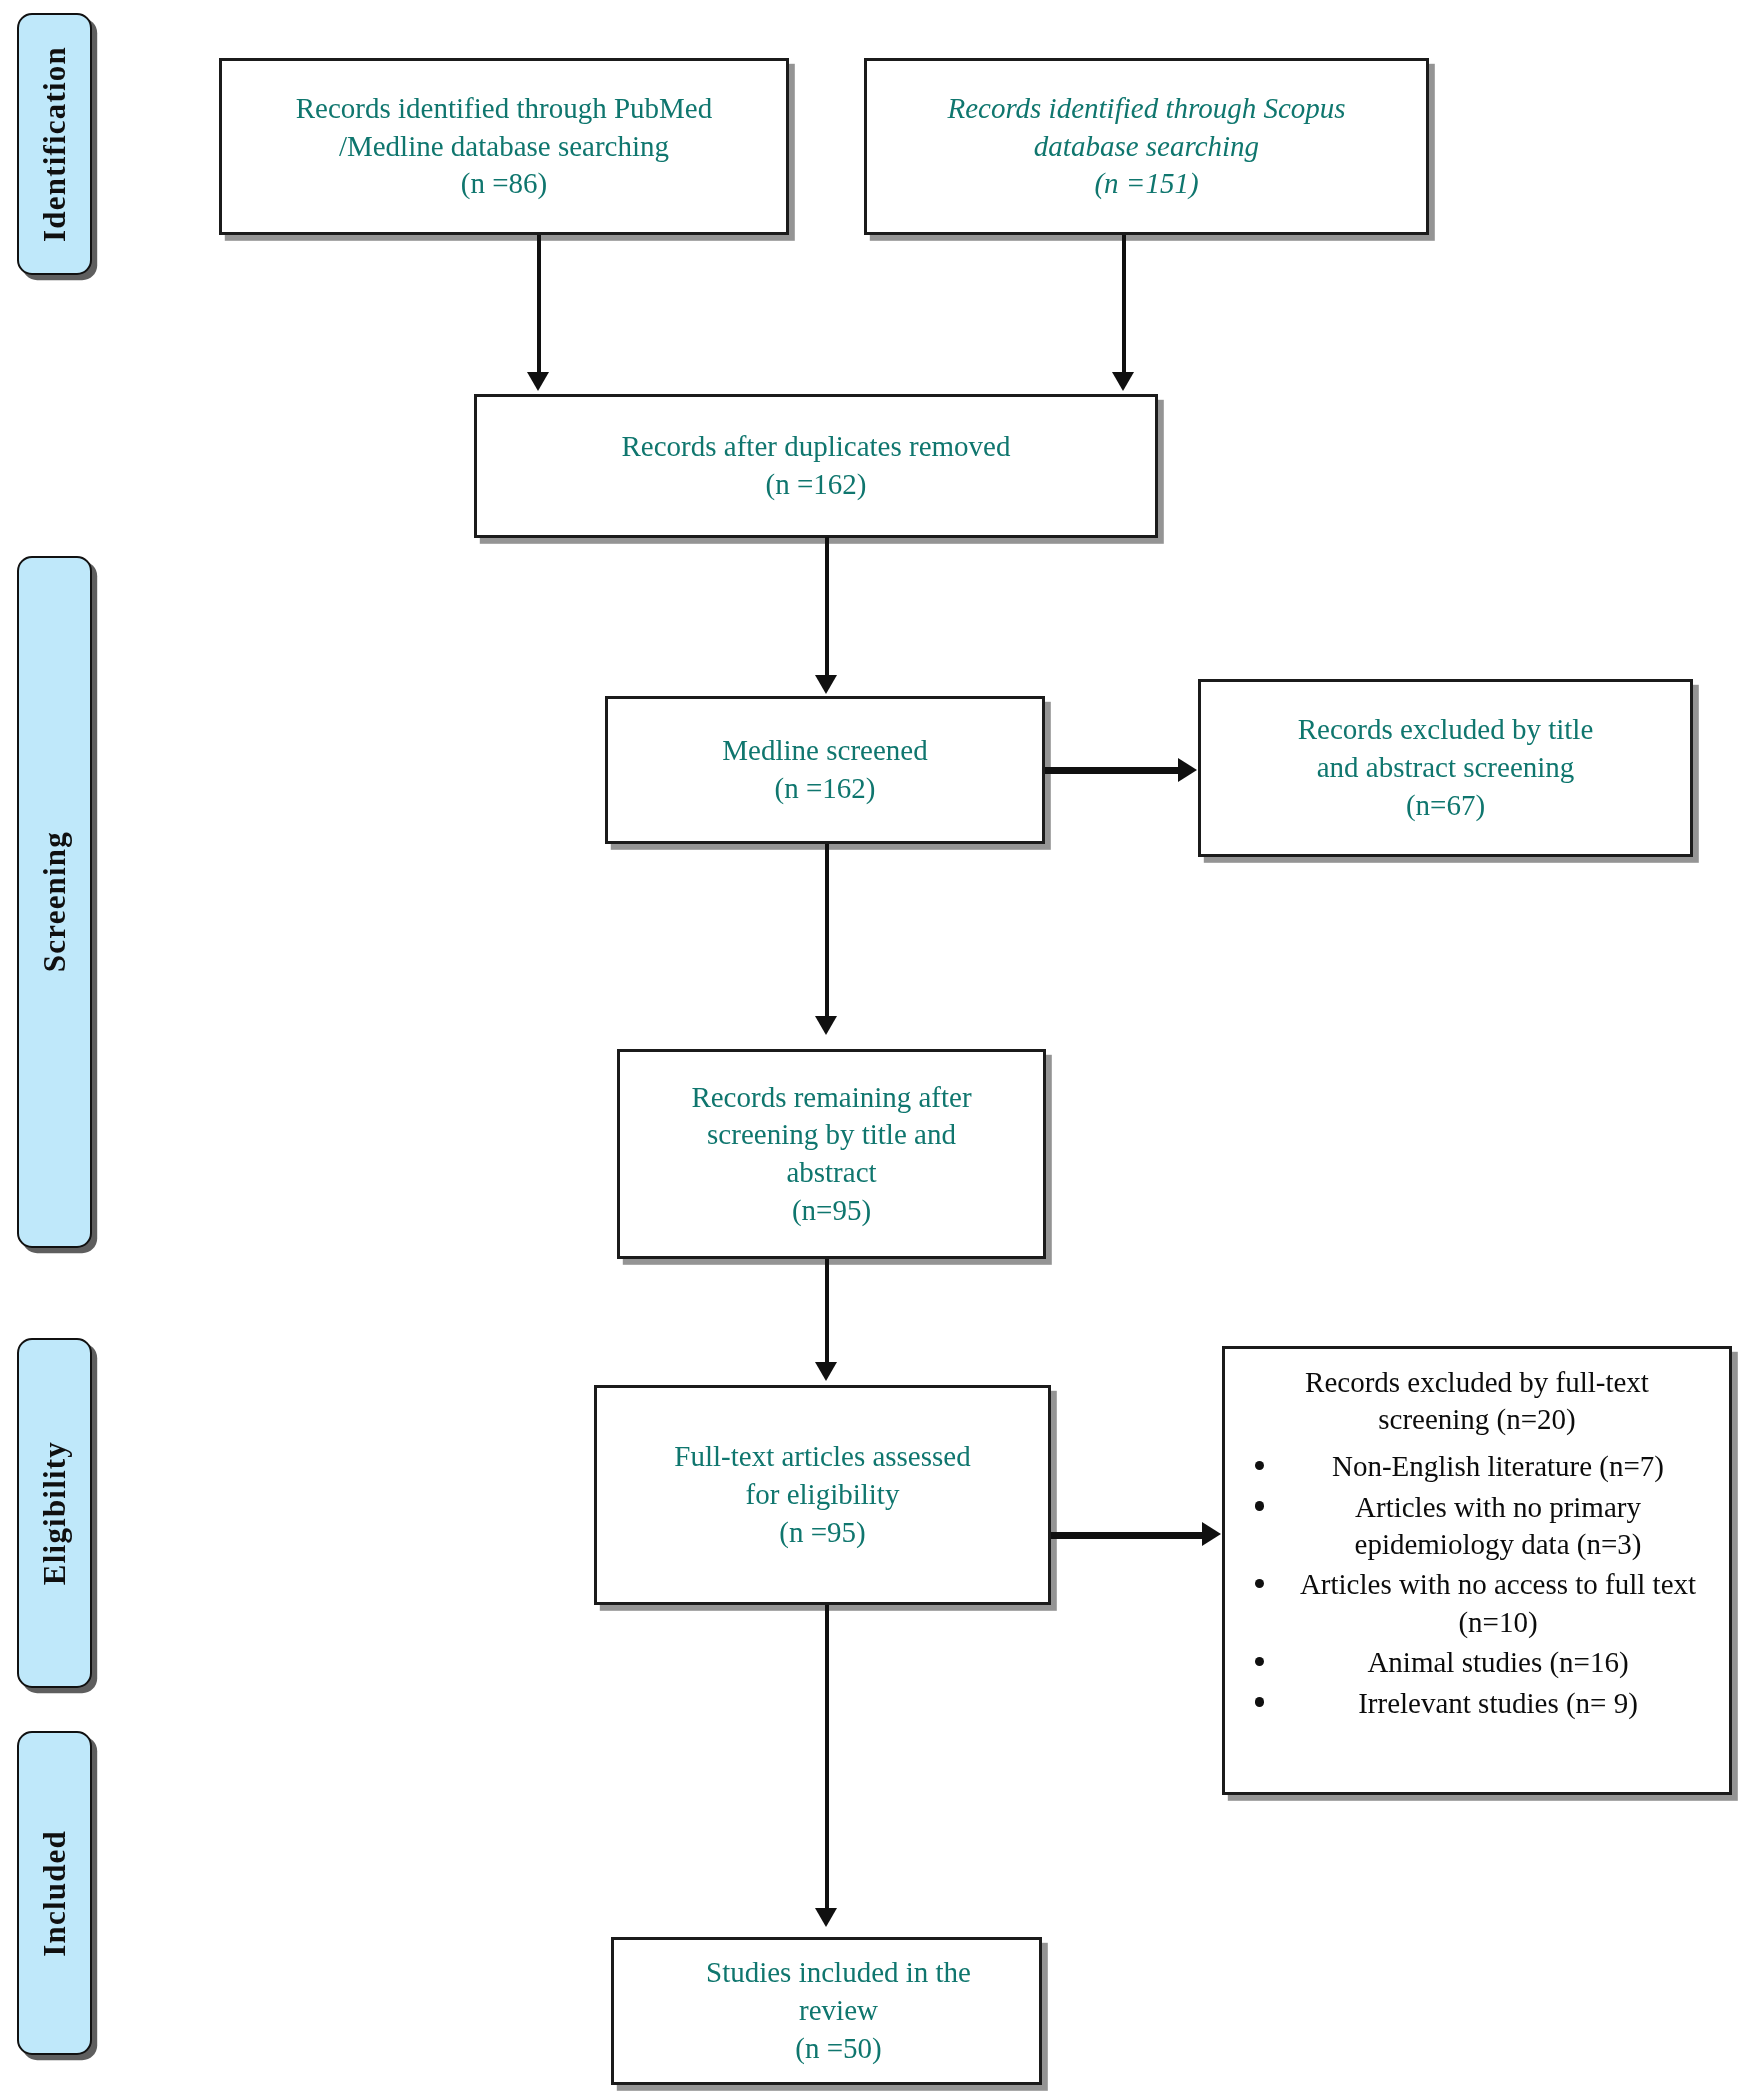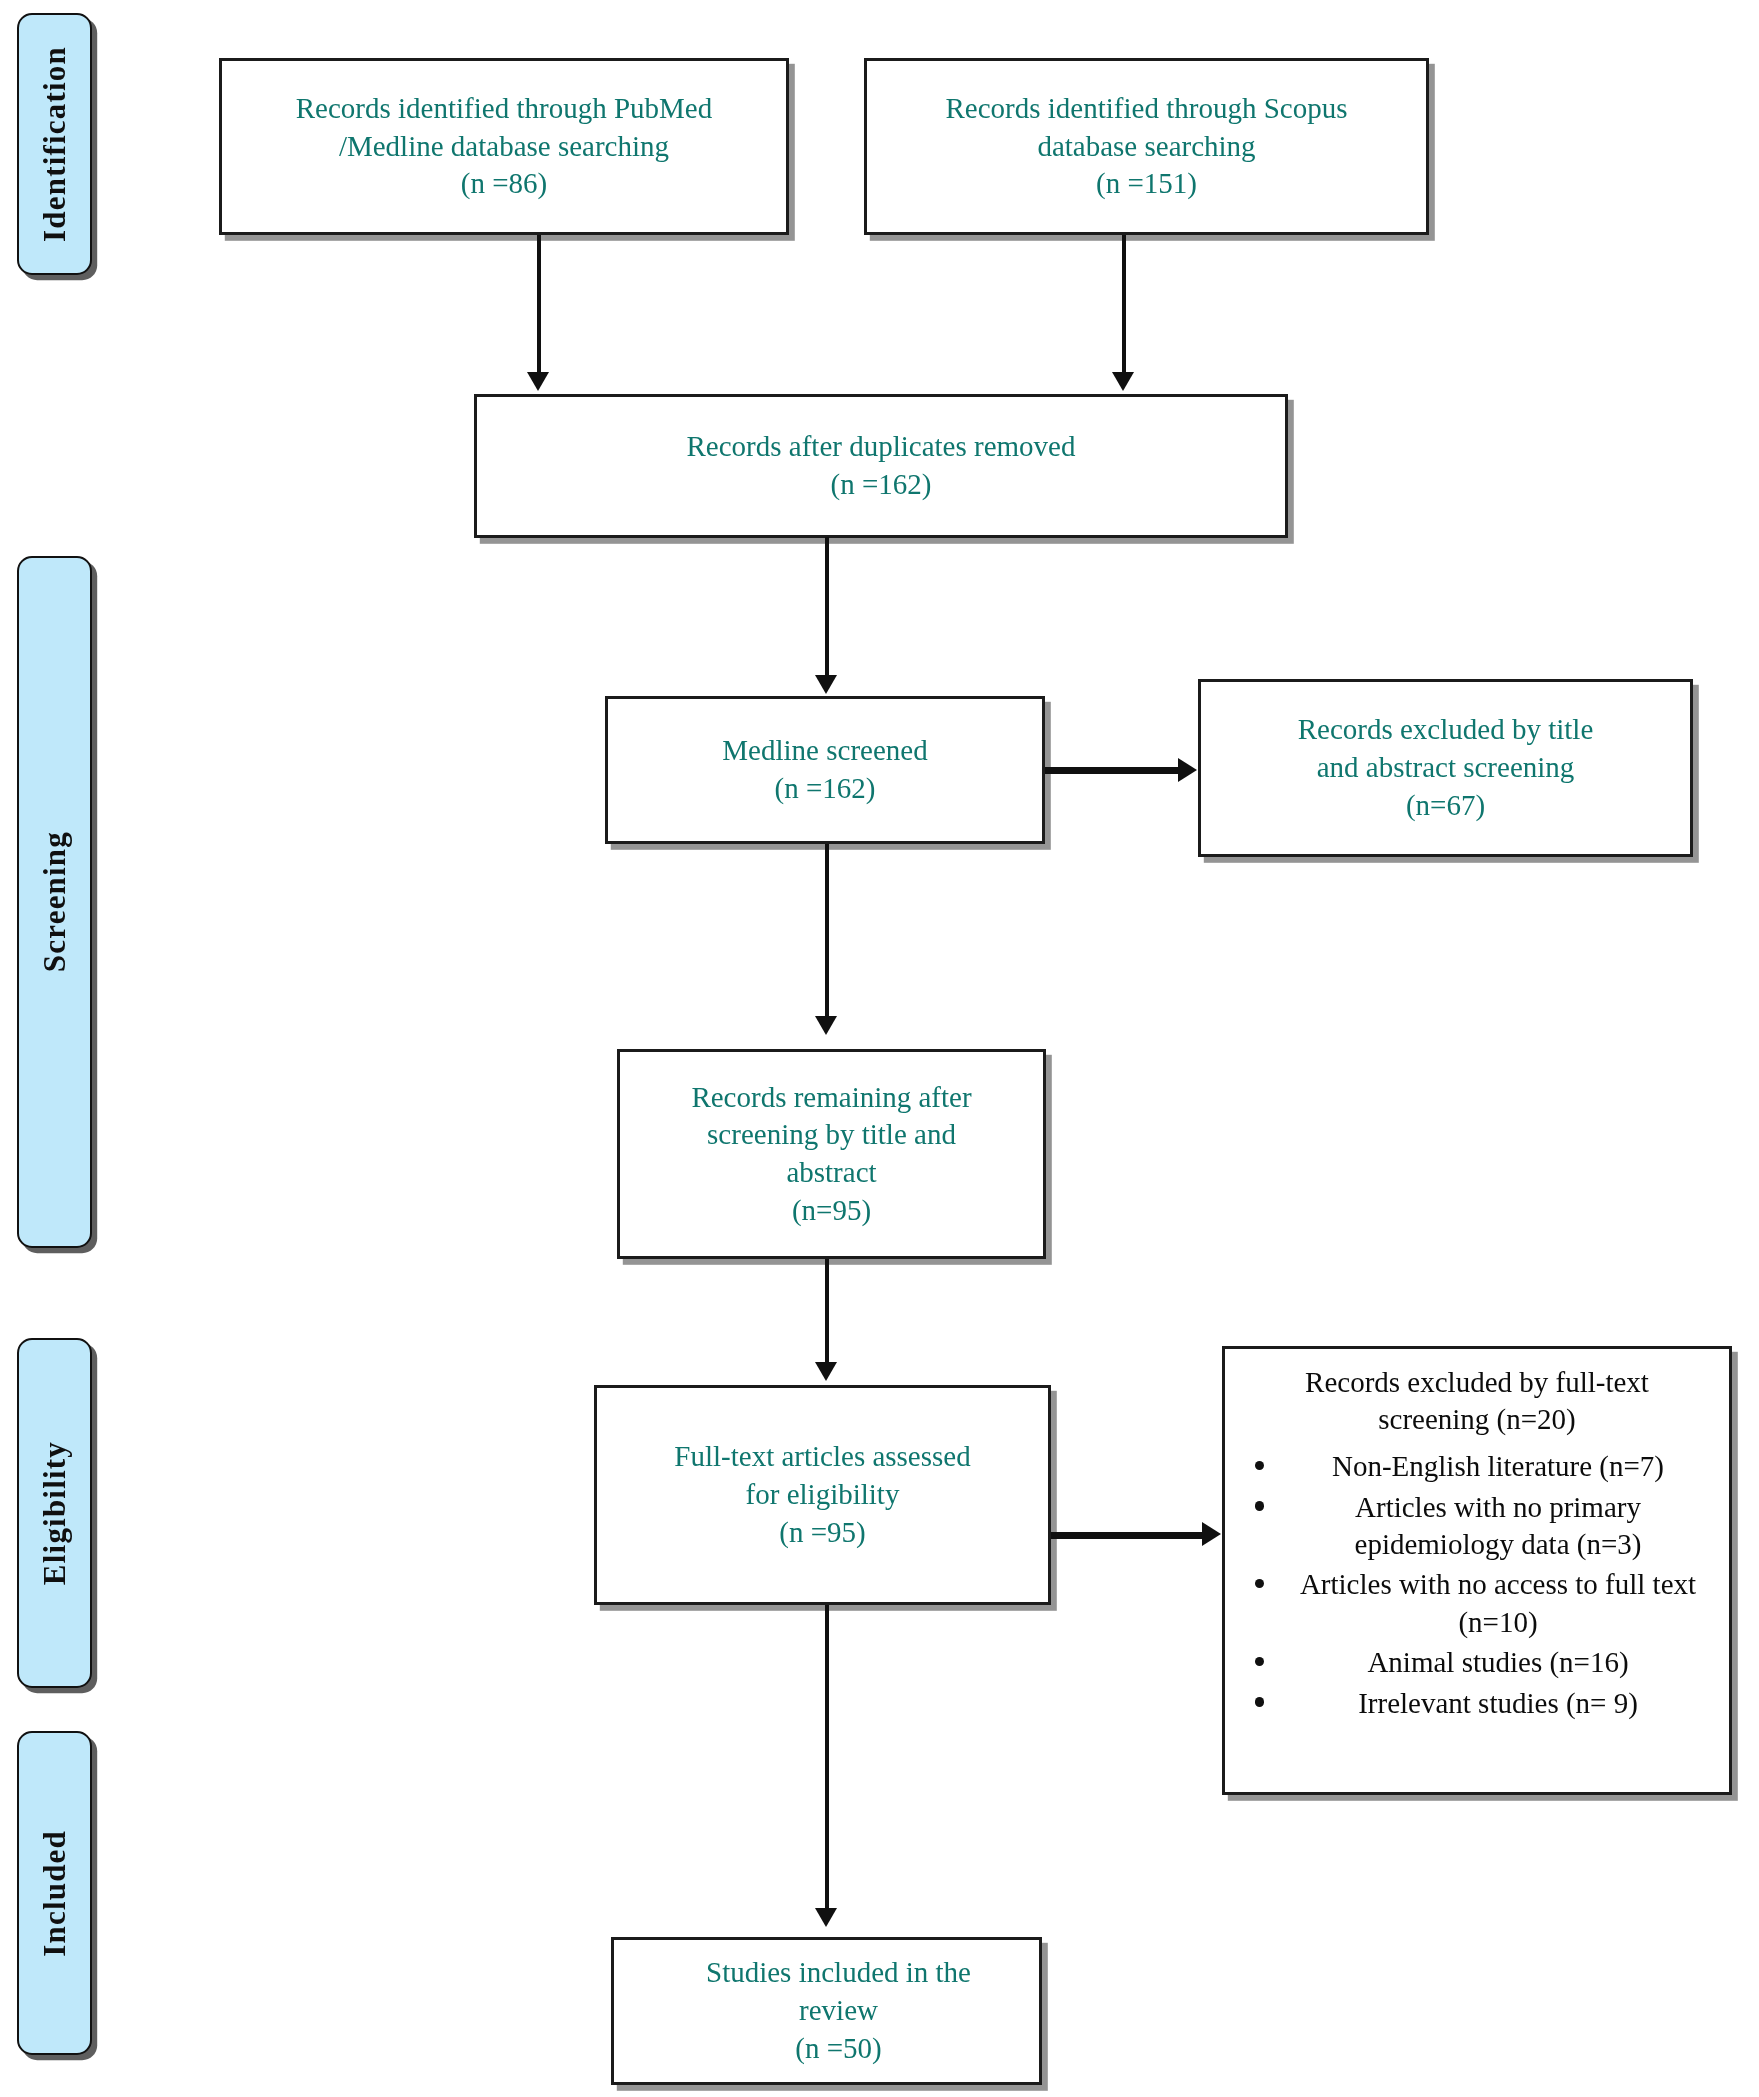--- a/index.html
+++ b/index.html
@@ -139,35 +139,35 @@
   </div>
 
   <div class="flow-box" style="left:219px; top:58px; width:570px; height:177px;">
     <div class="box-text">
       <div>Records identified through PubMed</div>
       <div>/Medline database searching</div>
       <div>(n =86)</div>
     </div>
   </div>
 
-  <div class="flow-box" style="left:864px; top:58px; width:565px; height:177px;">
+  <div class="flow-box" style="left:864px; top:58px; width:565px; height:177px;font-style:italic;">
     <div class="box-text">
       <div>Records identified through Scopus</div>
       <div>database searching</div>
       <div>(n =151)</div>
     </div>
   </div>
 
   <div class="vline" style="left:537px; top:235px; height:139px;"></div>
   <div class="arrow-down" style="left:527px; top:372px;"></div>
 
   <div class="vline" style="left:1122px; top:235px; height:139px;"></div>
   <div class="arrow-down" style="left:1112px; top:372px;"></div>
 
-  <div class="flow-box" style="left:474px; top:394px; width:814px; height:144px;">
+  <div class="flow-box" style="left:474px; top:394px; width:684px; height:144px;">
     <div class="box-text">
       <div>Records after duplicates removed</div>
       <div>(n =162)</div>
     </div>
   </div>
 
   <div class="vline" style="left:825px; top:537px; height:139px;"></div>
   <div class="arrow-down" style="left:815px; top:675px;"></div>
 
   <div class="flow-box" style="left:605px; top:696px; width:440px; height:148px;">

